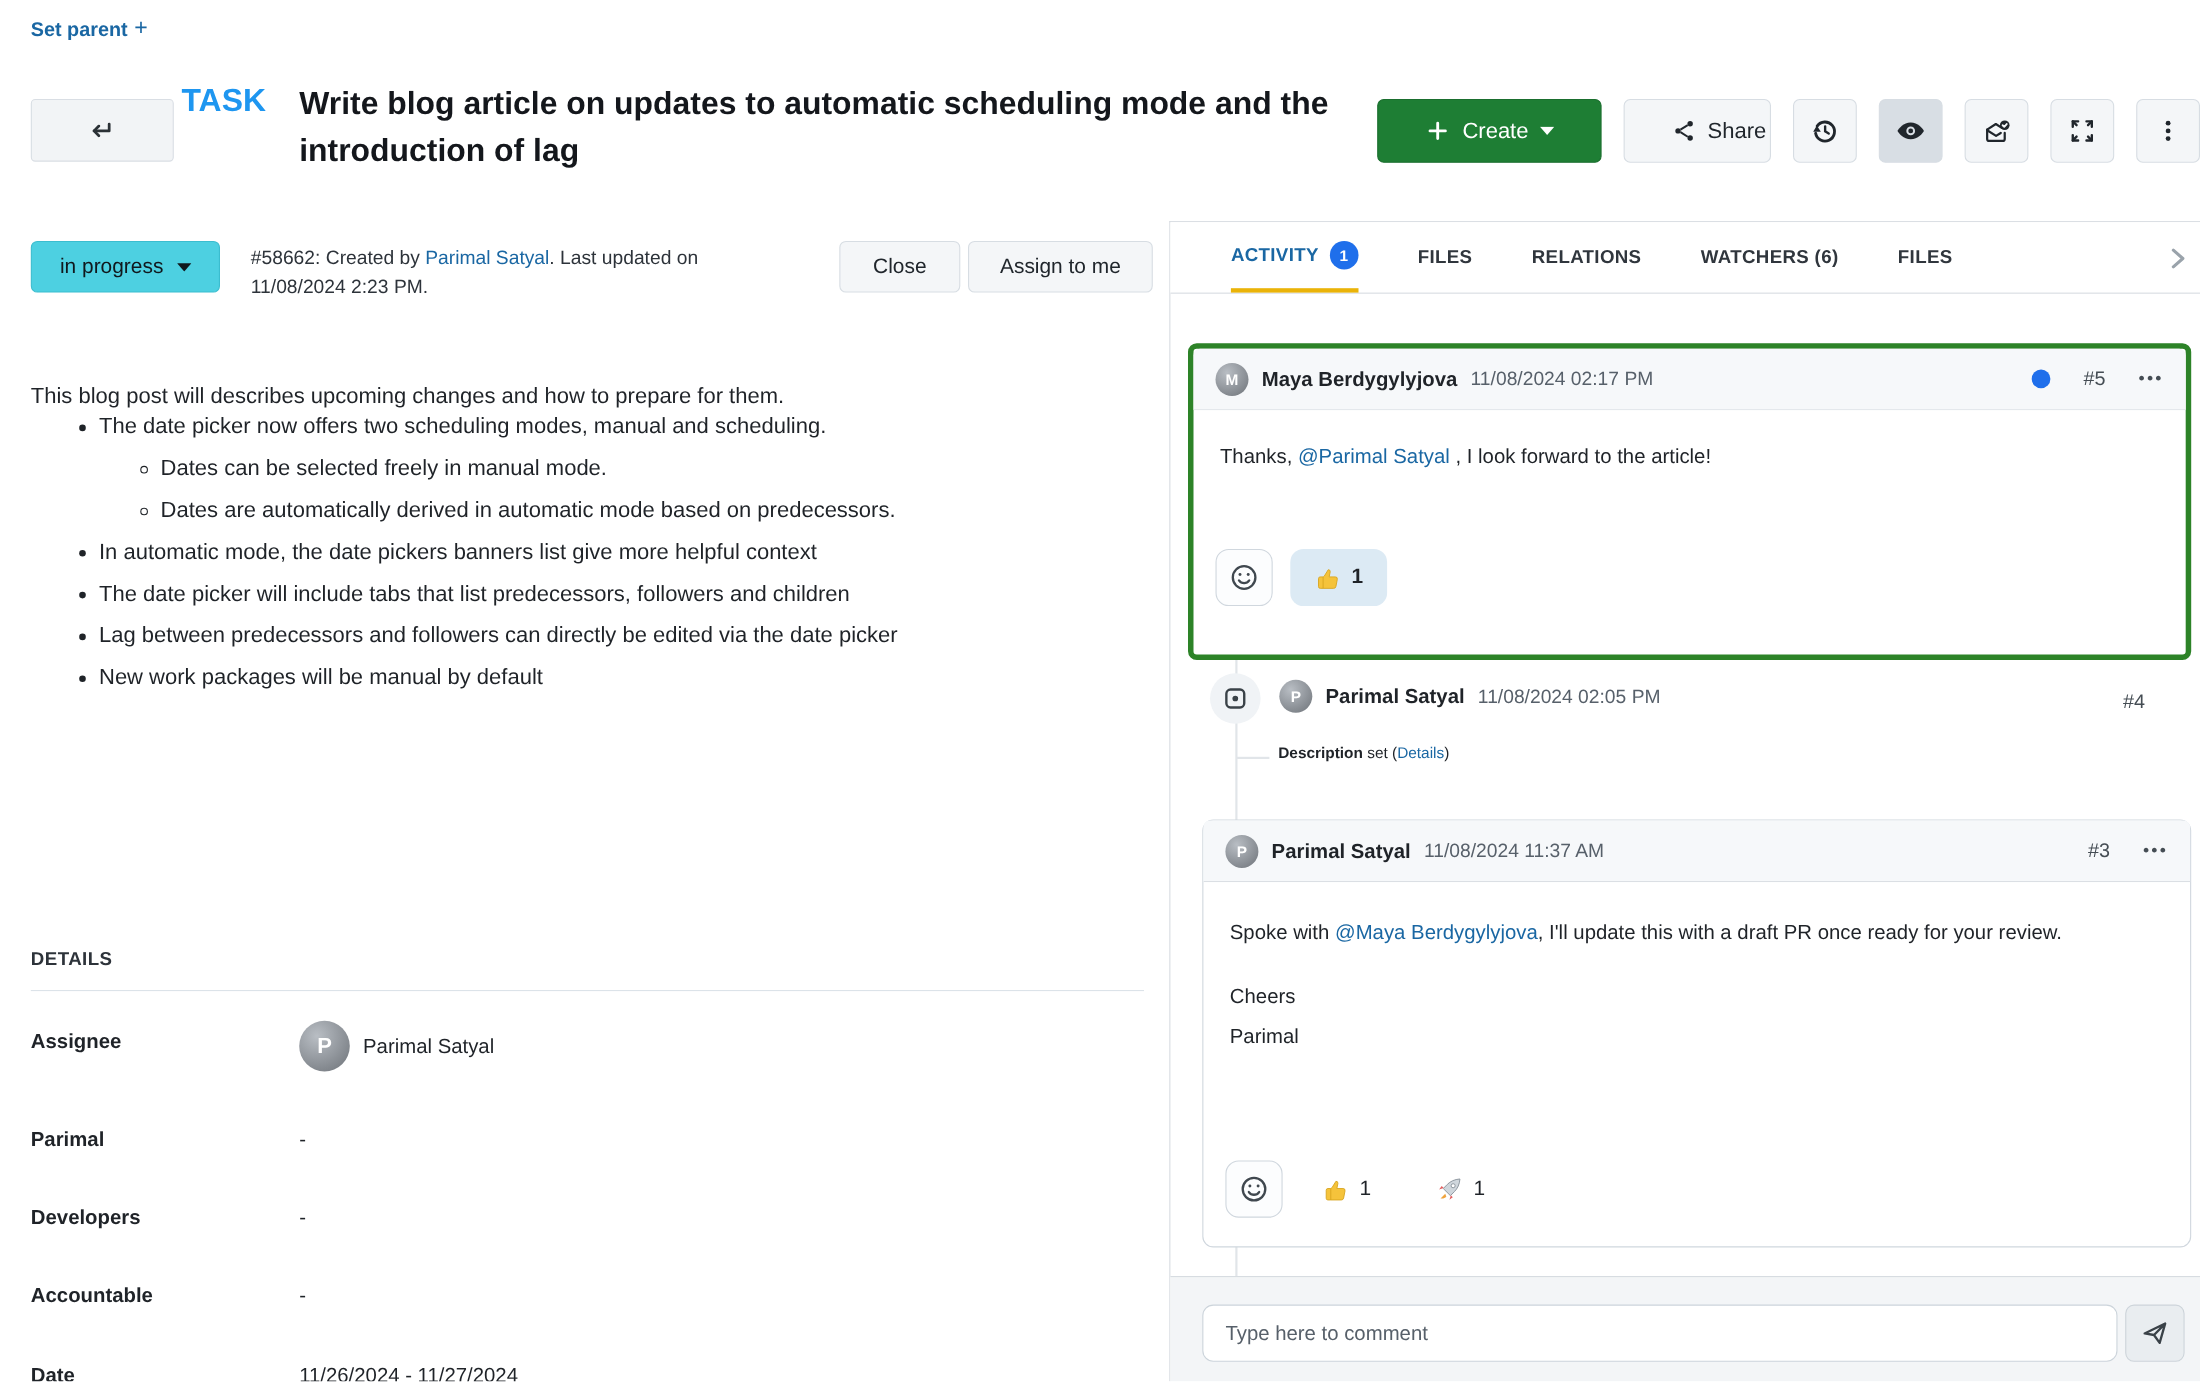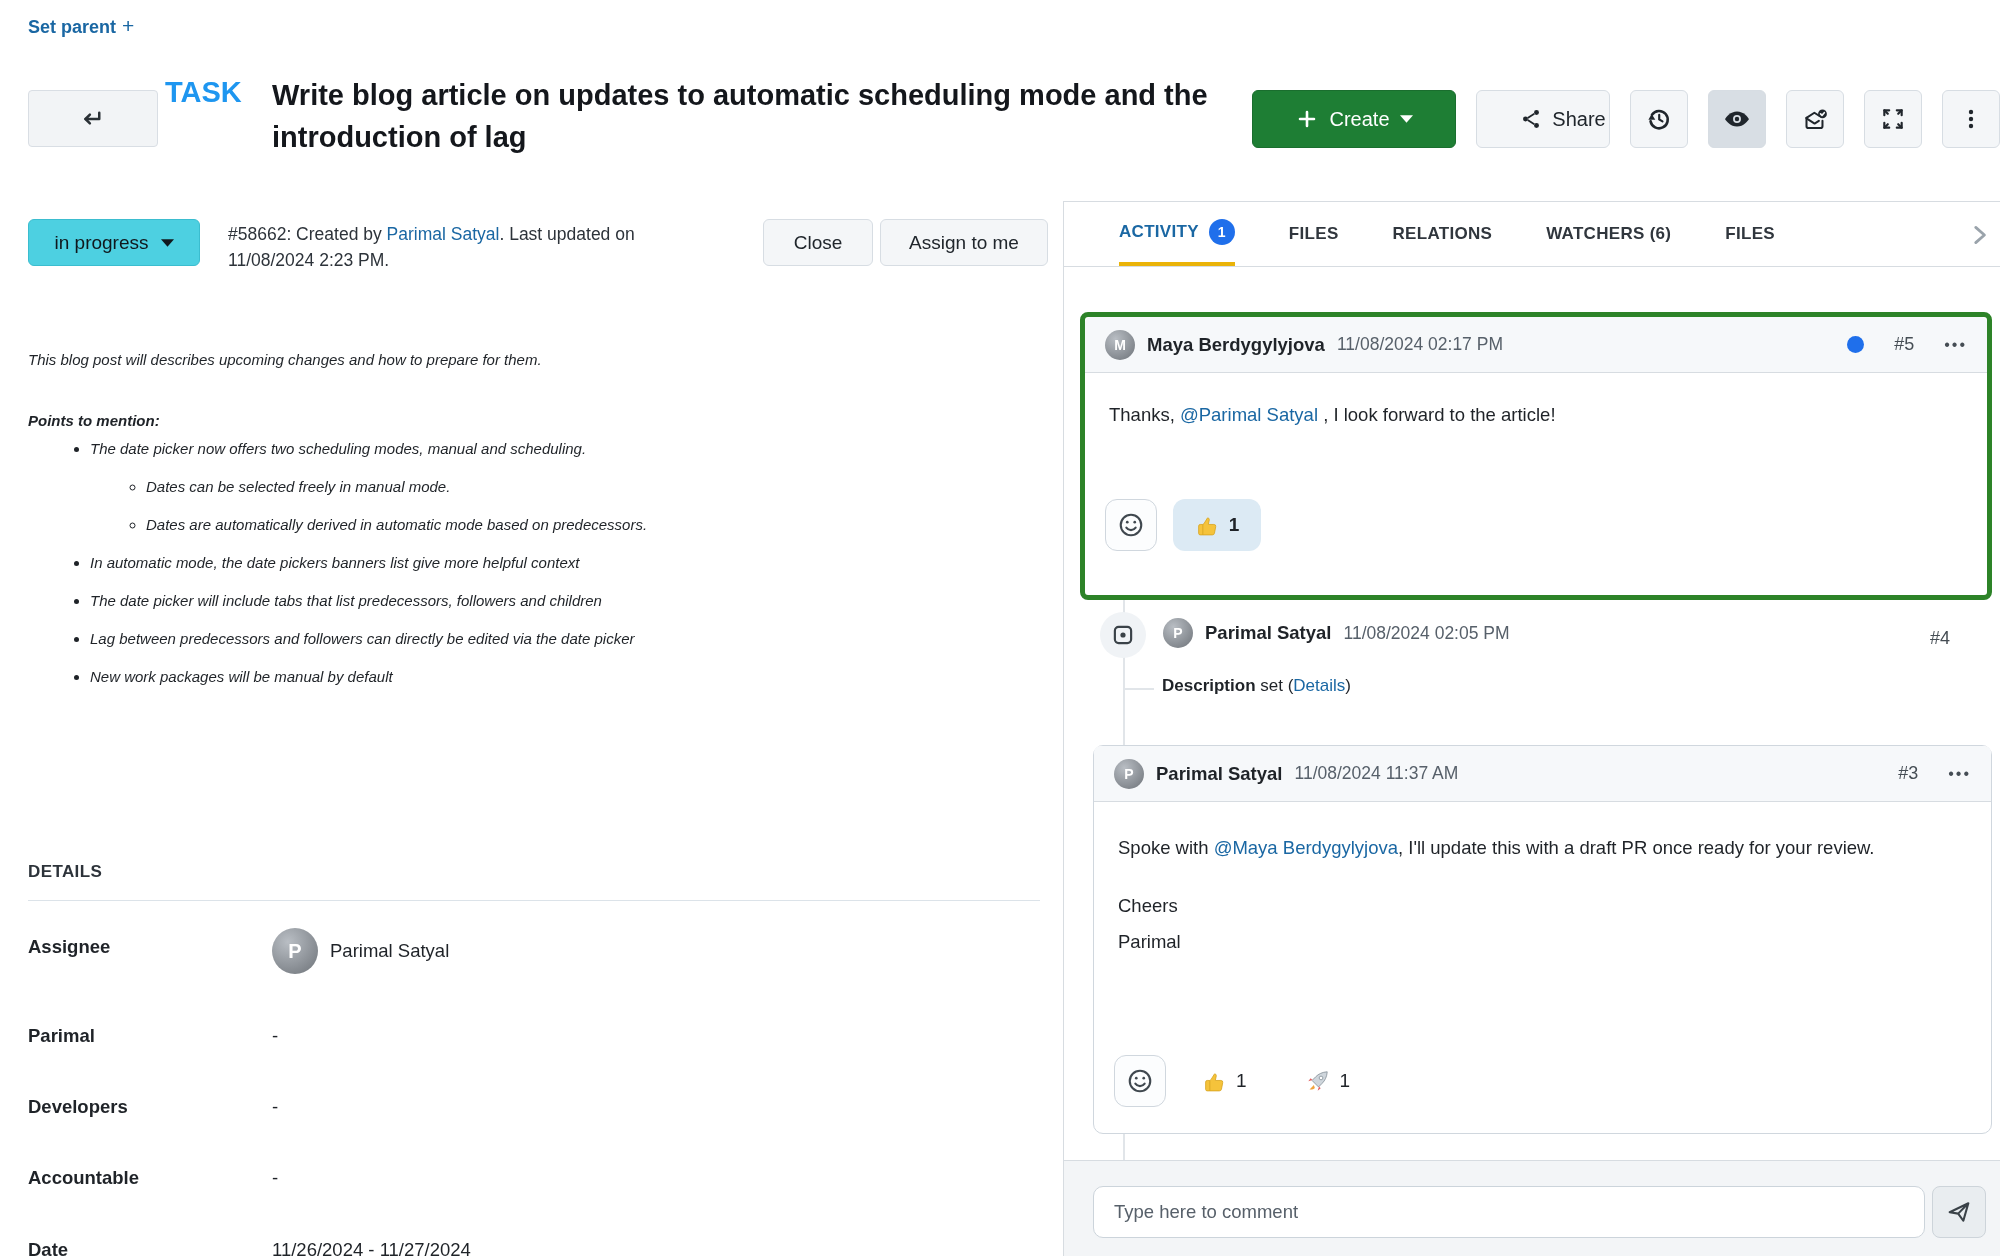--- a/index.html
+++ b/index.html
@@ -25,21 +25,21 @@
   .btn-icon.active { background:#d8dee4; }
 
   
   .status-btn { position:absolute; left:28px; top:219px; width:172px; height:47px; background:#4dd0e1; border:1px solid #3bbdcf; border-radius:6px; display:flex; align-items:center; justify-content:center; gap:12px; font-size:19px; color:#10181d; cursor:pointer; }
   .wp-meta { position:absolute; left:228px; top:221px; width:445px; font-size:17.5px; line-height:26px; color:#2d333a; }
   .wp-meta a { color:#1a67a3; text-decoration:none; cursor:pointer; }
   .btn-close { position:absolute; left:763px; top:219px; width:110px; height:47px; font-size:19px; }
   .btn-assign { position:absolute; left:880px; top:219px; width:168px; height:47px; font-size:19px; }
 
   
-  .desc { position:absolute; left:28px; top:346px; width:1000px; font-size:15px; line-height:28px; cursor:text;font-style:italic; }
+  .desc { position:absolute; left:28px; top:346px; width:1000px; font-size:20px; line-height:28px; cursor:text; }
   .desc .points { margin-top:33px; font-weight:700; }
   .desc ul.main { padding-left:62px; }
   .desc ul.main > li { margin-bottom:10px; line-height:28px; }
   .desc ul.sub { list-style-type:circle; padding-left:56px; margin-top:10px; }
   .desc ul.sub > li { margin-bottom:10px; }
 
   
   .details-h { position:absolute; left:28px; top:862px; font-size:17px; font-weight:700; letter-spacing:.4px; color:#2d333a; }
   .details-hr { position:absolute; left:28px; top:900px; width:1012px; height:0; border-top:1px solid #dce3e9; }
   .drow-label { position:absolute; left:28px; font-size:18.5px; font-weight:700; color:#1f2328; }
@@ -83,21 +83,21 @@
   .card3 .reactions { bottom:26px; }
   .emoji-btn { width:52px; height:52px; border:1px solid #d0d7de; border-radius:12px; background:#fcfdfe; display:flex; align-items:center; justify-content:center; cursor:pointer; }
   .chip { height:52px; min-width:88px; padding:0 16px; border-radius:12px; background:#dceaf4; display:flex; align-items:center; justify-content:center; gap:9px; font-size:19px; font-weight:700; cursor:pointer; }
   .chip.flat { background:transparent; padding:0 6px; min-width:0; font-weight:400; }
 
   
   .evt-icon { position:absolute; left:1100px; top:612px; width:46px; height:46px; border-radius:50%; background:#f0f3f6; display:flex; align-items:center; justify-content:center; z-index:1; }
   .evt-head { position:absolute; left:1163px; top:618px; display:flex; align-items:center; gap:12px; z-index:1; }
   .evt-id { position:absolute; left:1930px; top:628px; font-size:18px; color:#454d54; z-index:1; }
   .evt-connector { position:absolute; left:1124px; top:688px; width:30px; height:2px; background:#e1e5e9; }
-  .evt-change { position:absolute; left:1162px; top:676px; font-size:17px; z-index:1; }
+  .evt-change { position:absolute; left:1162px; top:676px; font-size:14px; z-index:1; }
   .evt-change b { font-weight:700; }
   .evt-change a { color:#1a67a3; text-decoration:none; cursor:pointer; }
 
   
   .composer { position:absolute; left:1064px; right:0; top:1160px; bottom:0; background:#f3f5f7; border-top:1px solid #d7dce1; }
   .composer input { position:absolute; left:29px; top:25px; width:832px; height:52px; border:1px solid #ccd4db; border-radius:10px; background:#fff; padding:0 20px; font-size:18.5px; font-family:"Liberation Sans", sans-serif; color:#1f2328; outline:none; }
   .composer input::placeholder { color:#57606a; }
   .send-btn { position:absolute; right:14px; top:25px; width:54px; height:52px; border:1px solid #cdd4da; border-radius:8px; background:#e9edf0; display:flex; align-items:center; justify-content:center; cursor:pointer; }
 
   svg { display:block; }
@@ -215,21 +215,20 @@
   <div class="wp-meta"><span>#58662: Created by </span><a>Parimal Satyal</a><span>. Last updated on 11/08/2024 2:23 PM.</span></div>
   <div class="btn btn-gray btn-close">
       <span>Close</span>
     </div>
   <div class="btn btn-gray btn-assign">
       <span>Assign to me</span>
     </div>
 
   <div class="desc">
     <p>This blog post will describes upcoming changes and how to prepare for them.</p>
-    <p class="points">Points to mention:</p>
     <ul class="main">
       <li><span>The date picker now offers two scheduling modes, manual and scheduling.</span>
         <ul class="sub">
           <li>Dates can be selected freely in manual mode.</li>
           <li>Dates are automatically derived in automatic mode based on predecessors.</li>
         </ul>
       </li>
       <li>In automatic mode, the date pickers banners list give more helpful context</li>
       <li>The date picker will include tabs that list predecessors, followers and children</li>
       <li>Lag between predecessors and followers can directly be edited via the date picker</li>

